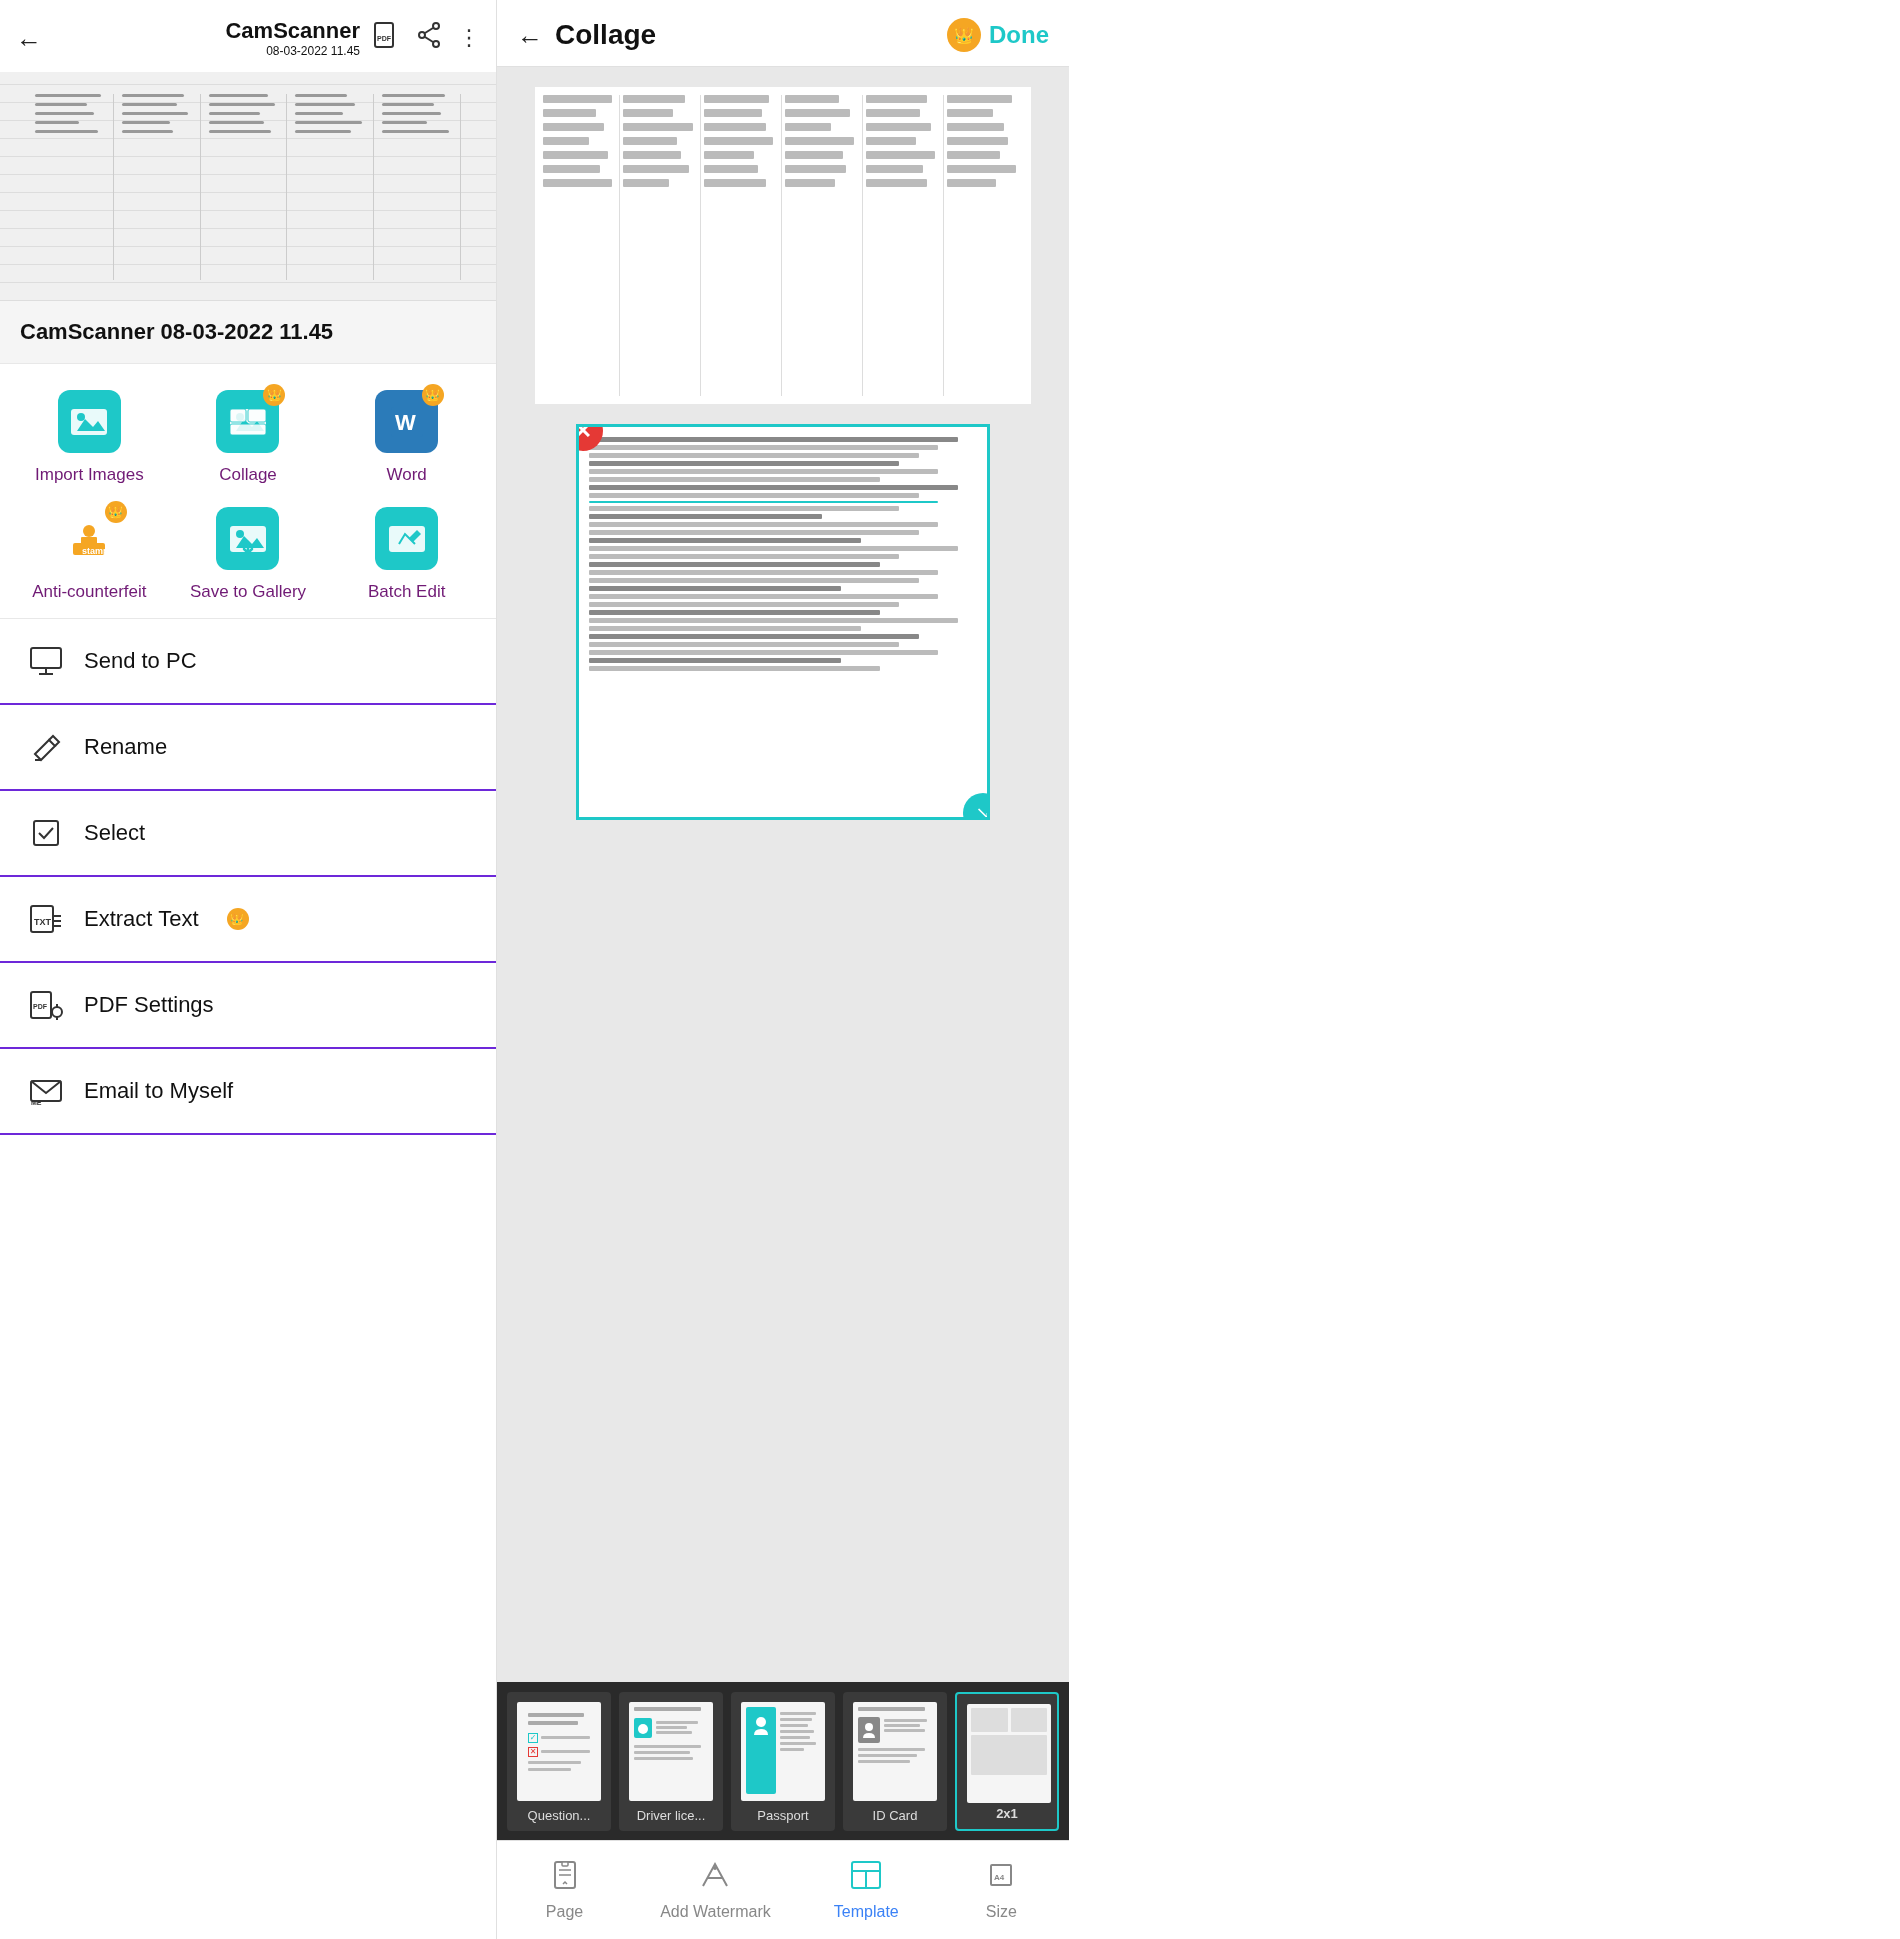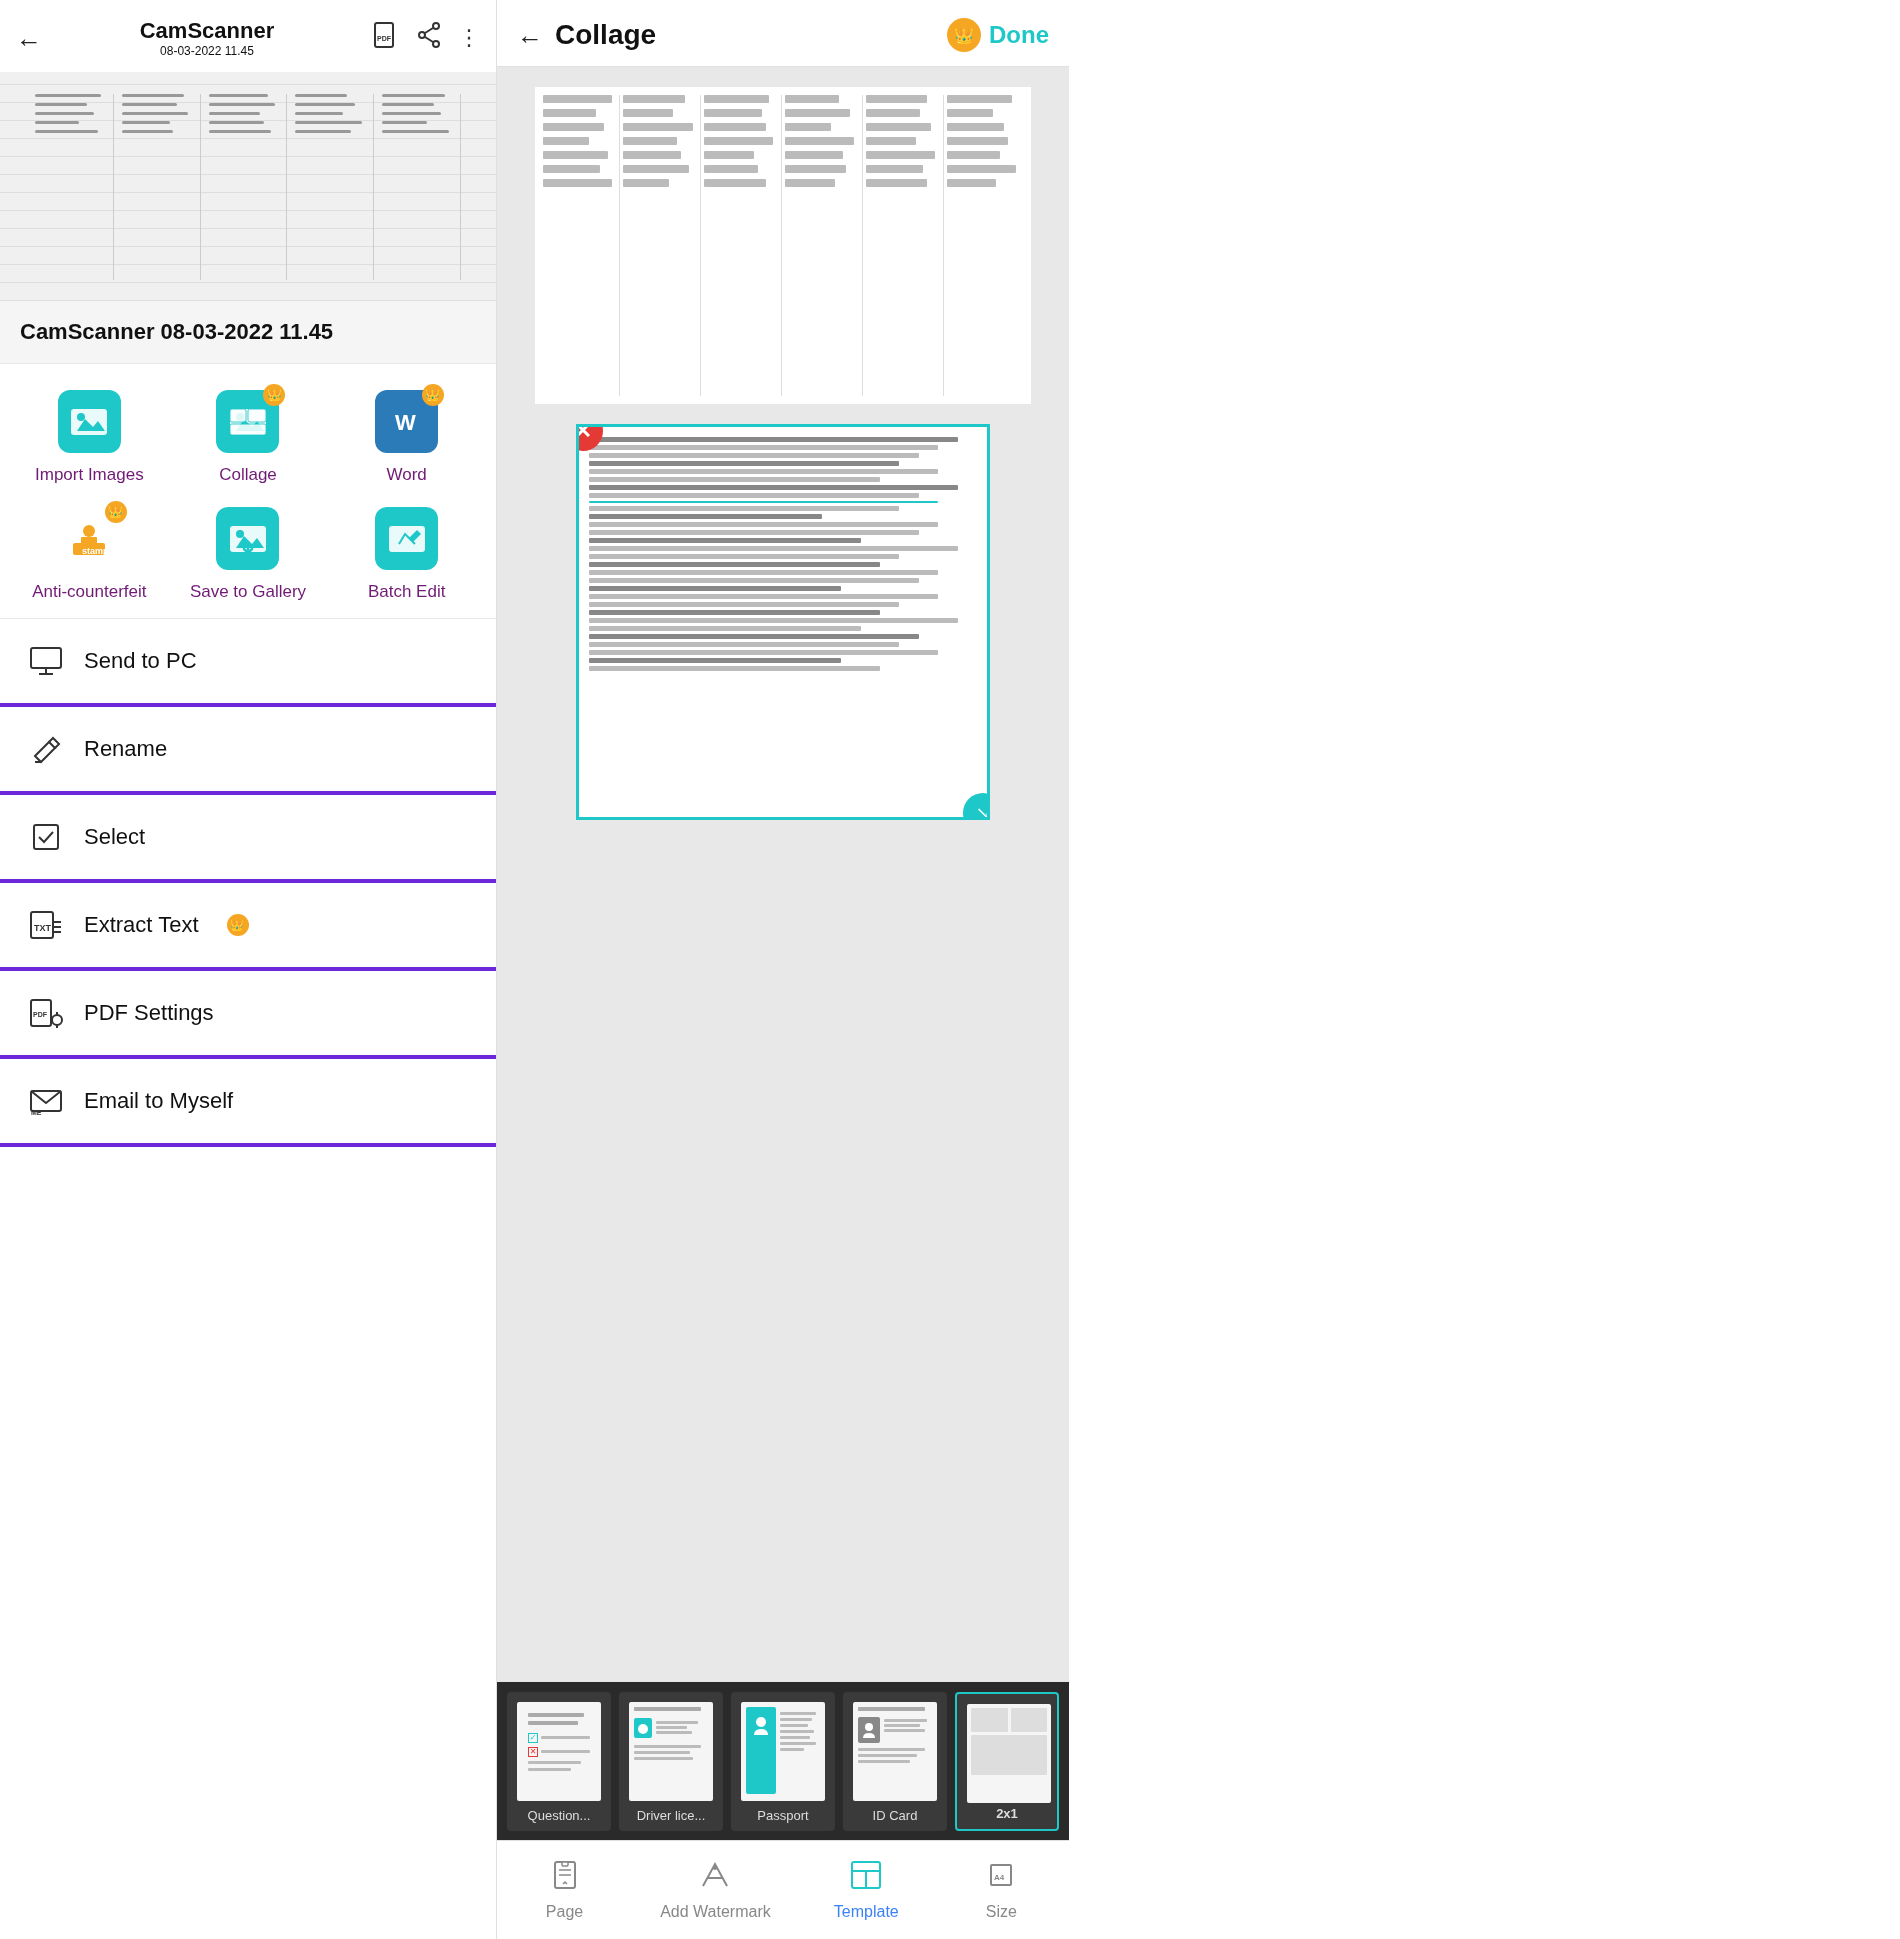--- a/index.html
+++ b/index.html
@@ -33,21 +33,21 @@
     .back-btn {
       font-size: 26px;
       color: #222;
       cursor: pointer;
       background: none;
       border: none;
     }
 
     .left-header-title {
       flex: 1;
-      text-align: center;
+      text-align: right;
     }
 
     .left-header-title .app-name {
       font-size: 22px;
       font-weight: 700;
       color: #111;
     }
 
     .left-header-title .doc-date {
       font-size: 12px;
@@ -184,21 +184,21 @@
       flex: 1;
       display: flex;
       flex-direction: column;
     }
 
     .menu-item {
       display: flex;
       align-items: center;
       gap: 20px;
       padding: 24px 28px;
-      border-bottom: 4px solid #6d28d9;
+      border-bottom: 2px solid #6d28d9;
       cursor: pointer;
     }
 
     .menu-icon {
       width: 36px;
       height: 36px;
       display: flex;
       align-items: center;
       justify-content: center;
       font-size: 22px;

